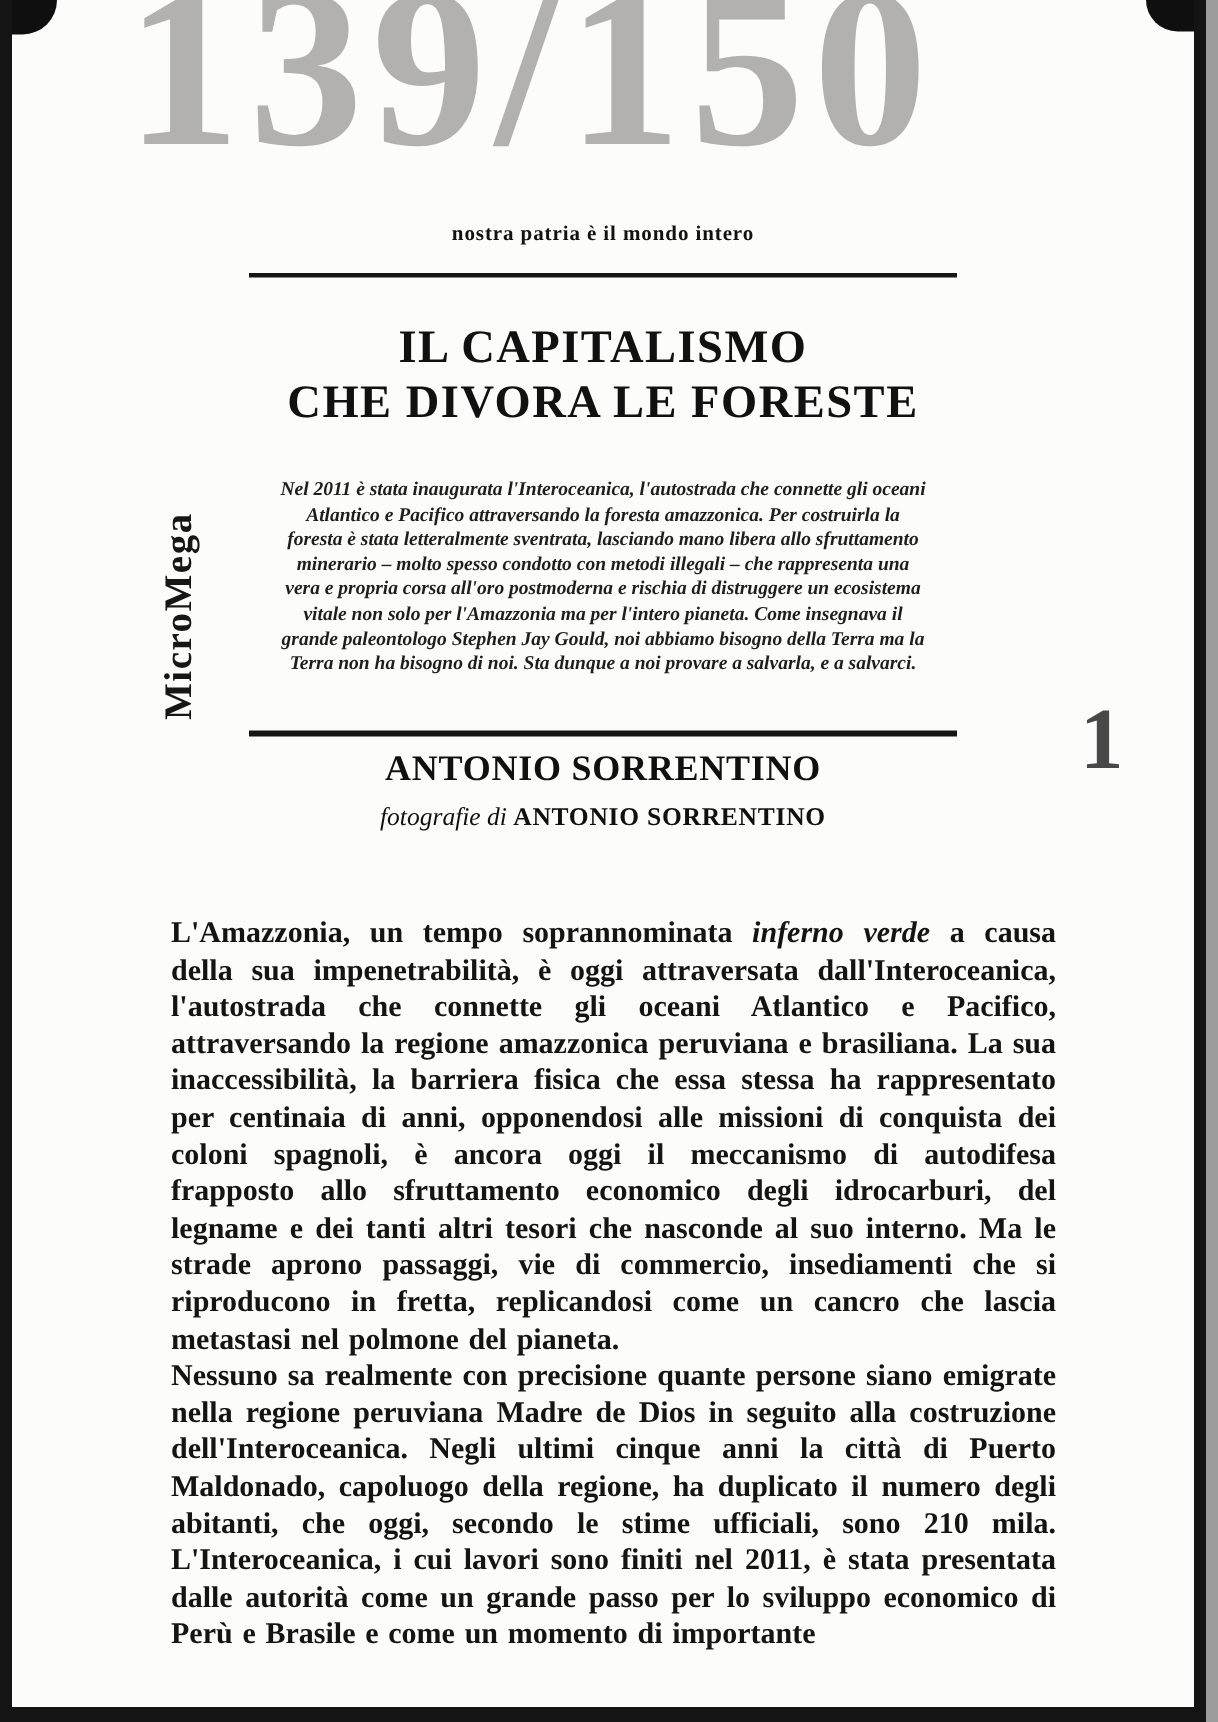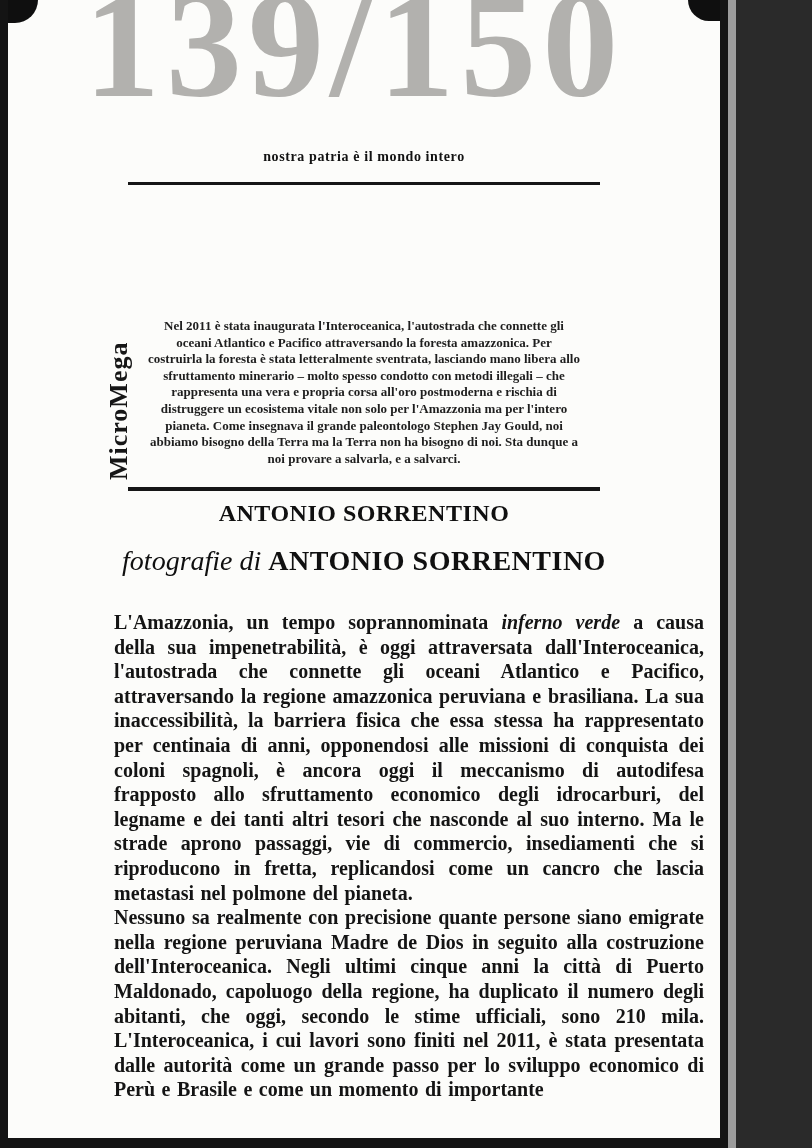--- a/index.html
+++ b/index.html
@@ -1,18 +1,18 @@
 <!DOCTYPE html>
 <html lang="it"><head>
 <meta charset="utf-8">
 <style>
   html, body { margin: 0; padding: 0; background: #2a2a2a; }
   .scan {
     position: relative;
-    width: 736px; height: 1148px;
+    width: 812px; height: 1148px;
     background: #141414;
     overflow: hidden;
     font-family: "Liberation Serif", "DejaVu Serif", serif;
   }
   .edge-right {
     position: absolute; top: 0; right: 0;
     width: 8px; height: 100%;
     background: #9c9c9c;
   }
   .page {
@@ -48,21 +48,21 @@
     text-align: center;
     font-size: 31px; font-weight: 700; letter-spacing: 1px;
     line-height: 37px; color: #111;
   }
   .title-line { display: block; }
   .abstract {
     position: absolute; top: 318px; left: 50%;
     transform: translateX(-50%);
     width: 432px;
     text-align: center;
-    font-weight: 700;
+    font-style: italic; font-weight: 700;
     font-size: 13px; line-height: 16.6px;
     color: #1e1e1e;
   }
   .micromega {
     position: absolute; left: 96px; top: 336px; height: 150px;
     display: flex; align-items: center; justify-content: center;
     writing-mode: vertical-rl;
     transform: rotate(180deg);
     font-size: 26px; font-weight: 700; letter-spacing: 1px;
     color: #161616;
@@ -78,21 +78,21 @@
     color: #484848;
   }
   .authors {
     position: absolute; top: 498px; left: 0; width: 100%;
     text-align: center; color: #101010;
   }
   .author {
     font-size: 24px; font-weight: 700; letter-spacing: 0.5px;
     line-height: 31px;
   }
-  .photo-credit { font-size: 28px; line-height: 31px; margin-top: 16px; }
+  .photo-credit { font-size: 17px; line-height: 31px; }
   .photo-credit em { font-style: italic; font-weight: 400; }
   .photo-credit-name { font-weight: 700; letter-spacing: 0.5px; }
   .body-text {
     position: absolute; top: 610px; left: 106px; width: 590px;
     font-size: 20px; line-height: 24.6px;
     text-align: justify;
     color: #141414;
     word-spacing: 1.5px;
   }
   .body-text p { margin: 0; font-weight: bold; }
@@ -105,20 +105,24 @@
   <div class="edge-right"></div>
 
   <div class="page">
 
     <div class="issue-number">139/150</div>
 
     <div class="motto">nostra patria è il mondo intero</div>
 
     <div class="rule rule-motto"></div>
 
+    <h1 class="title">
+      <span class="title-line">IL CAPITALISMO</span>
+      <span class="title-line">CHE DIVORA LE FORESTE</span>
+    </h1>
 
     <div class="abstract">Nel 2011 è stata inaugurata l'Interoceanica, l'autostrada che connette gli oceani Atlantico e Pacifico attraversando la foresta amazzonica. Per costruirla la foresta è stata letteralmente sventrata, lasciando mano libera allo sfruttamento minerario – molto spesso condotto con metodi illegali – che rappresenta una vera e propria corsa all'oro postmoderna e rischia di distruggere un ecosistema vitale non solo per l'Amazzonia ma per l'intero pianeta. Come insegnava il grande paleontologo Stephen Jay Gould, noi abbiamo bisogno della Terra ma la Terra non ha bisogno di noi. Sta dunque a noi provare a salvarla, e a salvarci.</div>
 
     <div class="micromega">MicroMega</div>
 
     <div class="rule rule-byline"></div>
 
     <div class="folio">1</div>
 
     <div class="authors">

